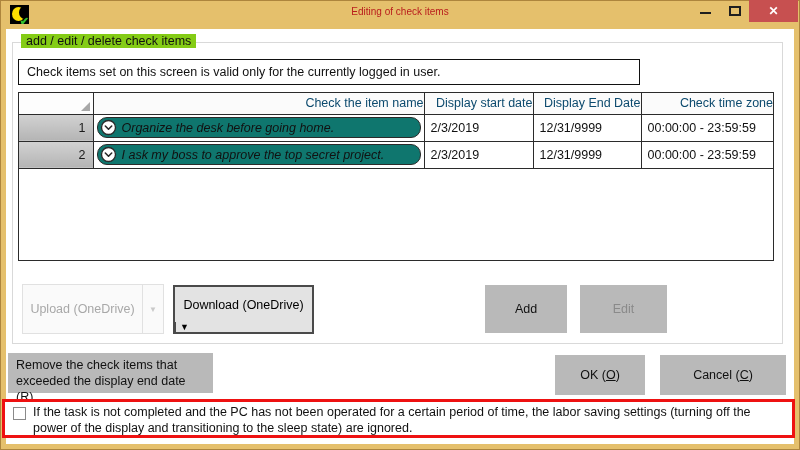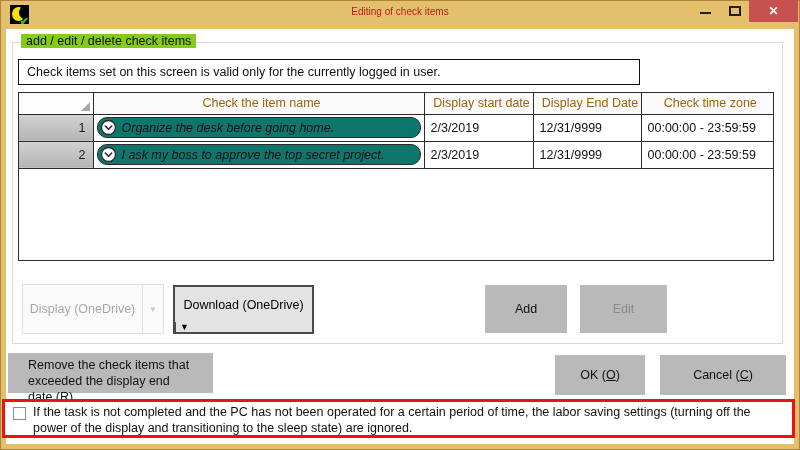--- a/index.html
+++ b/index.html
@@ -33,21 +33,21 @@
   .notice-box { position: absolute; left: 12px; top: 30px; width: 622px; height: 26px; border: 1px solid #111;
     font-size: 12.5px; color: #111; line-height: 24px; padding-left: 8px; background: #fff; white-space: nowrap; overflow: hidden; }
 
   
   .grid { position: absolute; left: 12px; top: 63px; width: 756px; height: 169px; border: 1px solid #2b2b2b; background: #fff; overflow: hidden; }
   .grid table { border-collapse: collapse; table-layout: fixed; width: 754px; }
   .grid col.c-rowhdr { width: 74px; } .grid col.c-name { width: 331px; }
   .grid col.c-start { width: 109px; } .grid col.c-end { width: 108px; } .grid col.c-zone { width: 132px; }
   .grid th, .grid td { border-right: 1px solid #2b2b2b; border-bottom: 1px solid #2b2b2b; font-weight: normal; }
   .grid th:last-child, .grid td:last-child { border-right: none; }
-  .grid thead th { height: 21px; background: #fbfbfb; font-size: 12.5px; text-align: center; padding-left: 6px; color: #a16207; }
+  .grid thead th { height: 21px; background: #fbfbfb; font-size: 12.5px; text-align: right; padding-left: 6px; color: #0c4a6e; }
   .grid thead th.corner { position: relative; background: #fdfdfd; }
   .corner-tri { position: absolute; right: 3px; bottom: 3px; width: 0; height: 0;
     border-left: 9px solid transparent; border-bottom: 9px solid #a8a8a8; }
   .grid td { height: 27px; font-size: 12.5px; color: #111; }
   td.rowhdr { background: linear-gradient(#d2d2d2, #b4b4b4); text-align: right; padding-right: 7px; font-size: 12.5px; color: #1a1a1a; }
   td.datecell { padding-left: 6px; white-space: nowrap; overflow: hidden; }
   td.namecell { padding: 0 3px; }
   .pill { display: flex; align-items: center; gap: 5px; border: 1px solid #2b2b2b; border-radius: 10px;
     height: 21px; padding: 0 8px 0 2px; background: #0f766e; white-space: nowrap; overflow: hidden; font-size: 12.5px; font-style: italic; }
   .pill svg { flex: 0 0 auto; }
@@ -62,21 +62,21 @@
   .split-download .main { flex: 1; color: #000; font-size: 12.5px; display: flex; align-items: center; justify-content: center; white-space: nowrap; }
   .split-download .arrow { width: 18px; border-left: 1px solid #4a4a4a; color: #000; font-size: 9px;
     display: flex; align-items: center; justify-content: center; }
 
   .flat-btn { position: absolute; background: #b9b9b9; border: none; font-family: "Liberation Sans", sans-serif;
     font-size: 12.5px; color: #111; text-align: center; cursor: default; }
   .flat-btn.disabled { color: #8a8a8a; }
   .btn-add { left: 479px; top: 256px; width: 82px; height: 48px; }
   .btn-edit { left: 574px; top: 256px; width: 87px; height: 48px; }
   .btn-delete { left: 674px; top: 256px; width: 87px; height: 48px; }
-  .btn-remove { left: 2px; top: 324px; width: 205px; height: 40px; text-align: left; padding: 4px 20px; line-height: 16px; }
+  .btn-remove { left: 2px; top: 324px; width: 205px; height: 40px; text-align: left; padding: 4px 8px; line-height: 16px; }
   .btn-ok { left: 549px; top: 326px; width: 90px; height: 40px; }
   .btn-cancel { left: 654px; top: 326px; width: 126px; height: 40px; }
 
   
   .highlight-strip { position: absolute; left: 2px; top: 399px; width: 793px; height: 39px;
     border: 3px solid #ee1111; background: #fff; display: flex; align-items: flex-start; padding: 3px 4px 0 8px; }
   .checkbox { width: 13px; height: 13px; border: 1px solid #8a8a8a; background: #fff; margin-top: 2px; flex: 0 0 auto; }
   .cb-label { margin-left: 7px; font-size: 12.5px; line-height: 15.5px; color: #111; max-width: 748px; }
 </style>
 </head>
@@ -157,21 +157,21 @@
             </td>
             <td class="datecell">2/3/2019</td>
             <td class="datecell">12/31/9999</td>
             <td class="datecell">00:00:00 - 23:59:59</td>
           </tr>
         </tbody>
       </table>
     </div>
 
     <div class="split split-upload">
-      <div class="main">Display (OneDrive)</div>
+      <div class="main">Upload (OneDrive)</div>
       <div class="arrow">▼</div>
     </div>
     <div class="split split-download">
       <div class="main">Download (OneDrive)</div>
       <div class="arrow">▼</div>
     </div>
 
     <button class="flat-btn btn-add">Add</button>
     <button class="flat-btn btn-edit disabled">Edit</button>
 

